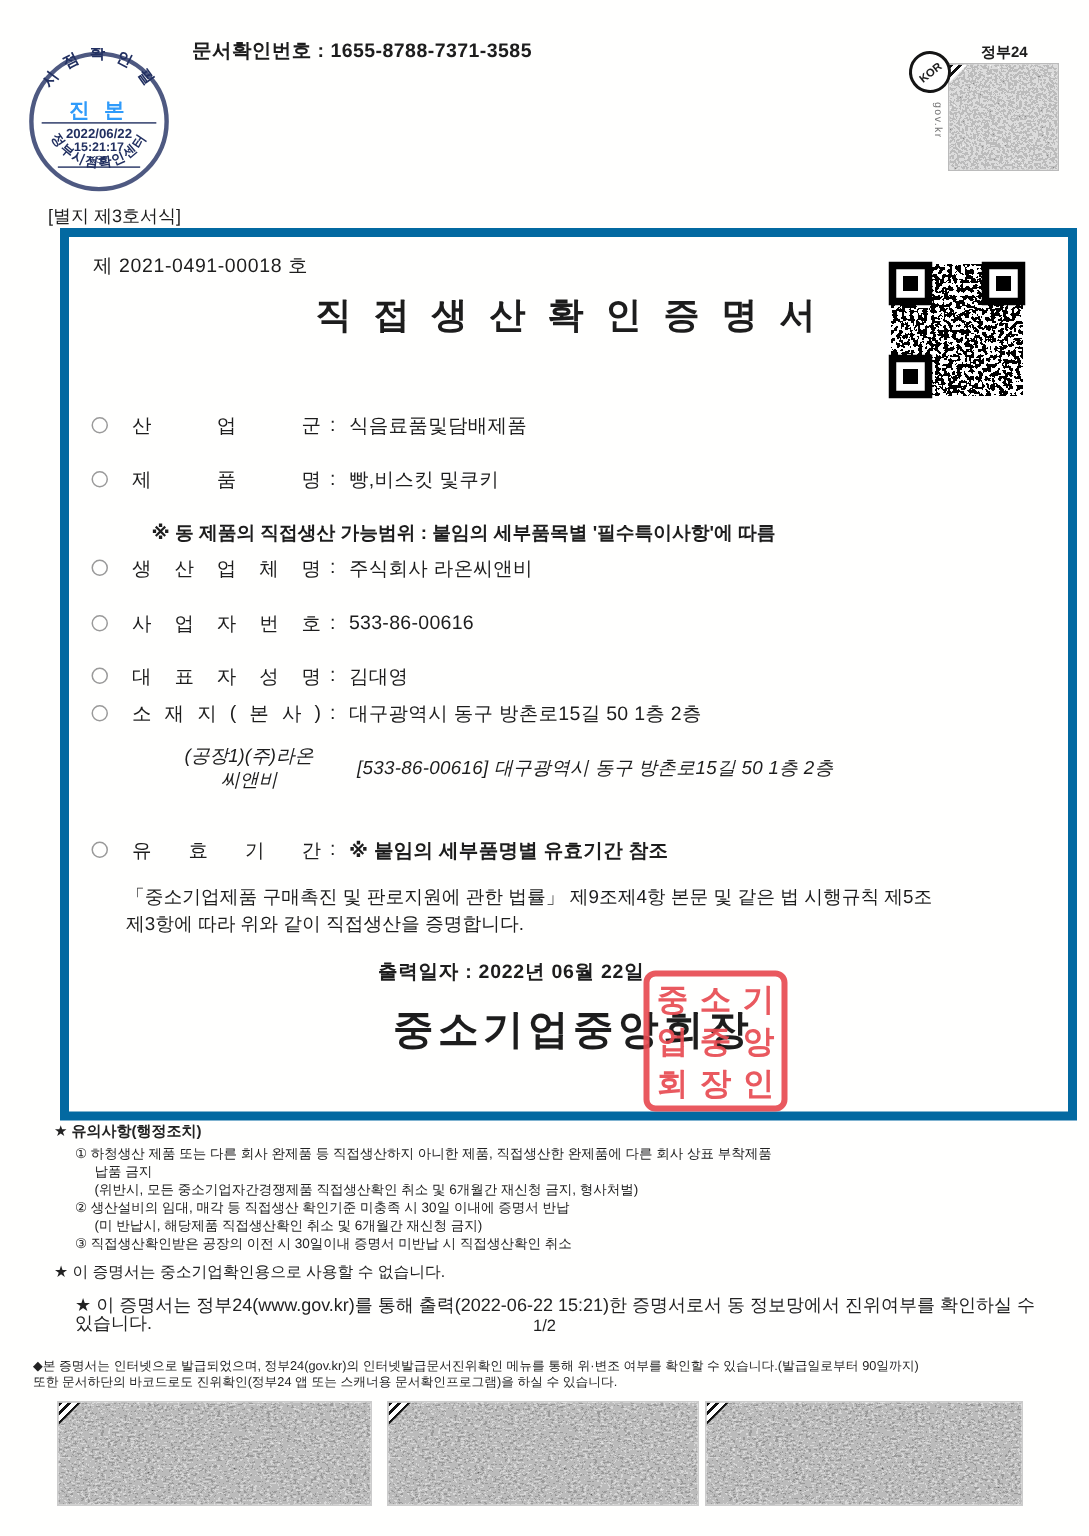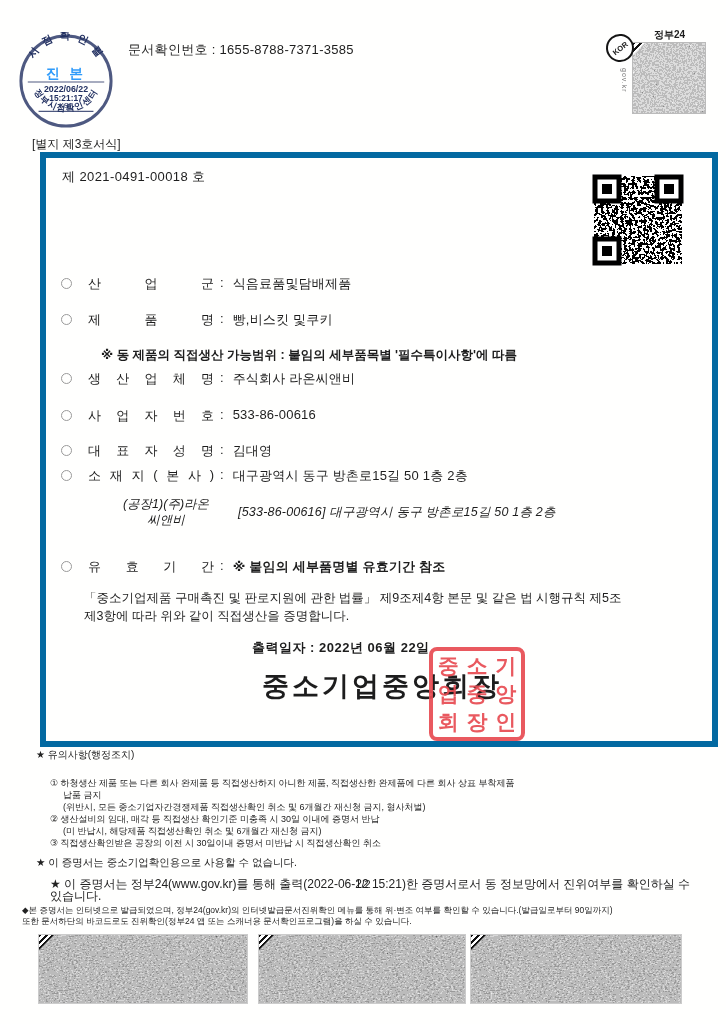--- a/index.html
+++ b/index.html
@@ -2,21 +2,21 @@
 <html><head>
 <meta charset="utf-8">
 <style>
   html,body{margin:0;padding:0;background:#e9e9e9;}
   #page{position:relative;width:726px;height:1024px;background:#fffffe;margin:0 auto;
         font-family:"Liberation Sans","DejaVu Sans",sans-serif;color:#1d1d1d;overflow:hidden;}
 
   
   .stamp{position:absolute;left:16px;top:32px;width:100px;height:98px;}
 
-  .doc-check{position:absolute;left:128px;top:41px;font-size:13px;font-weight:400;letter-spacing:.3px;}
+  .doc-check{position:absolute;left:128px;top:25px;font-size:13px;font-weight:700;letter-spacing:.3px;}
 
   
   .gov24{position:absolute;left:604px;top:26px;width:112px;height:100px;}
   .gov24-label{position:absolute;left:50px;top:2px;font-size:10px;font-weight:700;}
   .gov24-bc{position:absolute;left:28px;top:16px;width:72px;height:70px;border:1px solid #bbb;}
   .gov24-bc svg{display:block;width:100%;height:100%;}
   .kor-badge{position:absolute;left:2px;top:8px;width:24px;height:24px;border:2.5px solid #151515;
              border-radius:50%;display:flex;align-items:center;justify-content:center;
              transform:rotate(-38deg);font-size:7.5px;font-weight:700;background:#fff;z-index:3;}
   .govkr{position:absolute;left:17px;top:42px;writing-mode:vertical-rl;font-size:7px;color:#777;letter-spacing:1px;}
@@ -56,21 +56,21 @@
   .print-date{position:absolute;left:206px;top:481px;font-size:13px;font-weight:600;letter-spacing:.5px;}
 
   .issuer{position:absolute;left:216px;top:510px;font-size:27px;font-weight:700;letter-spacing:3px;z-index:1;}
   .seal{position:absolute;left:383px;top:489px;width:86px;height:84px;border:4px solid #e84b52;border-radius:8px;
         display:grid;grid-template-columns:repeat(3,1fr);grid-template-rows:repeat(3,1fr);padding:1px;z-index:2;opacity:.92;}
   .seal span{display:flex;align-items:center;justify-content:center;color:#e84b52;
              font-family:"Liberation Serif","DejaVu Serif",serif;font-weight:700;font-size:21px;line-height:1;}
 
   
   .footnotes{position:absolute;left:36px;top:749px;width:660px;font-size:9px;line-height:12px;color:#222;}
-  .fn-title{font-size:10px;font-weight:400;margin-bottom:16px;}
+  .fn-title{font-size:10px;font-weight:700;margin-bottom:2px;}
   .fn-item{margin-left:14px;}
   .fn-sub{margin-left:27px;}
   .fn-star{font-size:10.5px;margin-top:7px;}
   .fn-star2{font-size:12px;margin-top:10px;margin-left:14px;}
 
   .page-num{position:absolute;left:0;right:0;top:878px;text-align:center;font-size:11px;}
 
   .bottom-note{position:absolute;left:22px;top:905px;font-size:8.5px;line-height:11px;color:#222;width:690px;}
 
   
@@ -158,20 +158,21 @@
         </svg>
     </div>
     <div class="kor-badge">KOR</div>
     <div class="govkr">gov.kr</div>
   </div>
 
   <div class="form-note">[별지 제3호서식]</div>
 
   <div class="cert-box">
     <div class="cert-no">제 2021-0491-00018 호</div>
+    <div class="cert-title">직 접 생 산 확 인 증 명 서</div>
 
     <div class="qr">
       <svg width="96" height="96">
         <rect width="96" height="96" fill="#fff"></rect>
         <rect x="4" y="4" width="88" height="88" filter="url(#f-qr)"></rect>
         <g>
           <rect x="4" y="4" width="26" height="26" fill="#fff"></rect>
             <rect x="5" y="5" width="24" height="24" fill="none" stroke="#000" stroke-width="5"></rect>
             <rect x="12" y="12" width="10" height="10" fill="#000"></rect>
           <rect x="66" y="4" width="26" height="26" fill="#fff"></rect>

